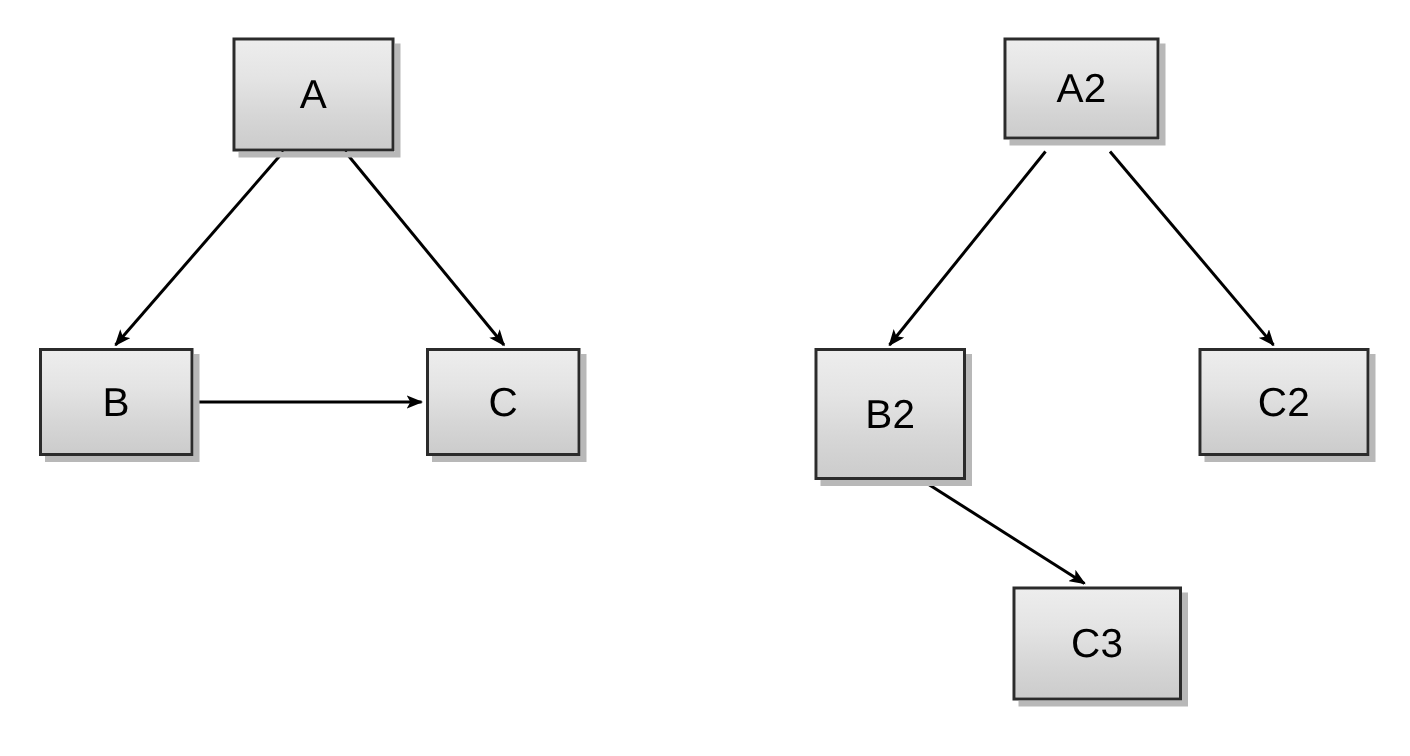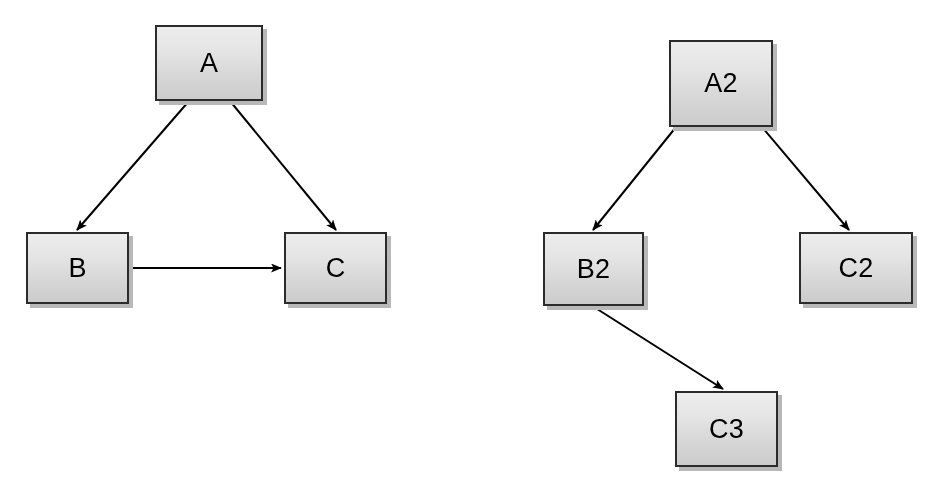--- a/index.html
+++ b/index.html
@@ -76,27 +76,27 @@
         <span class="node-label">A</span>
       </div>
       <div class="node" style="left: 26px; top: 232px; width: 103px; height: 72px;">
         <span class="node-label">B</span>
       </div>
       <div class="node" style="left: 284px; top: 232px; width: 103px; height: 72px;">
         <span class="node-label">C</span>
       </div>
     </div>
   <div id="nodes-right">
-      <div class="node" style="left: 669px; top: 40px; width: 104px; height: 87px;">
+      <div class="node" style="left: 669px; top: 25px; width: 104px; height: 68px;">
         <span class="node-label">A2</span>
       </div>
-      <div class="node" style="left: 543px; top: 232px; width: 101px; height: 74px;">
+      <div class="node" style="left: 543px; top: 232px; width: 101px; height: 88px;">
         <span class="node-label">B2</span>
       </div>
       <div class="node" style="left: 799px; top: 232px; width: 114px; height: 72px;">
         <span class="node-label">C2</span>
       </div>
-      <div class="node" style="left: 675px; top: 391px; width: 103px; height: 76px;">
+      <div class="node" style="left: 675px; top: 391px; width: 113px; height: 76px;">
         <span class="node-label">C3</span>
       </div>
     </div>
 
 </div>
 
 </body></html>

